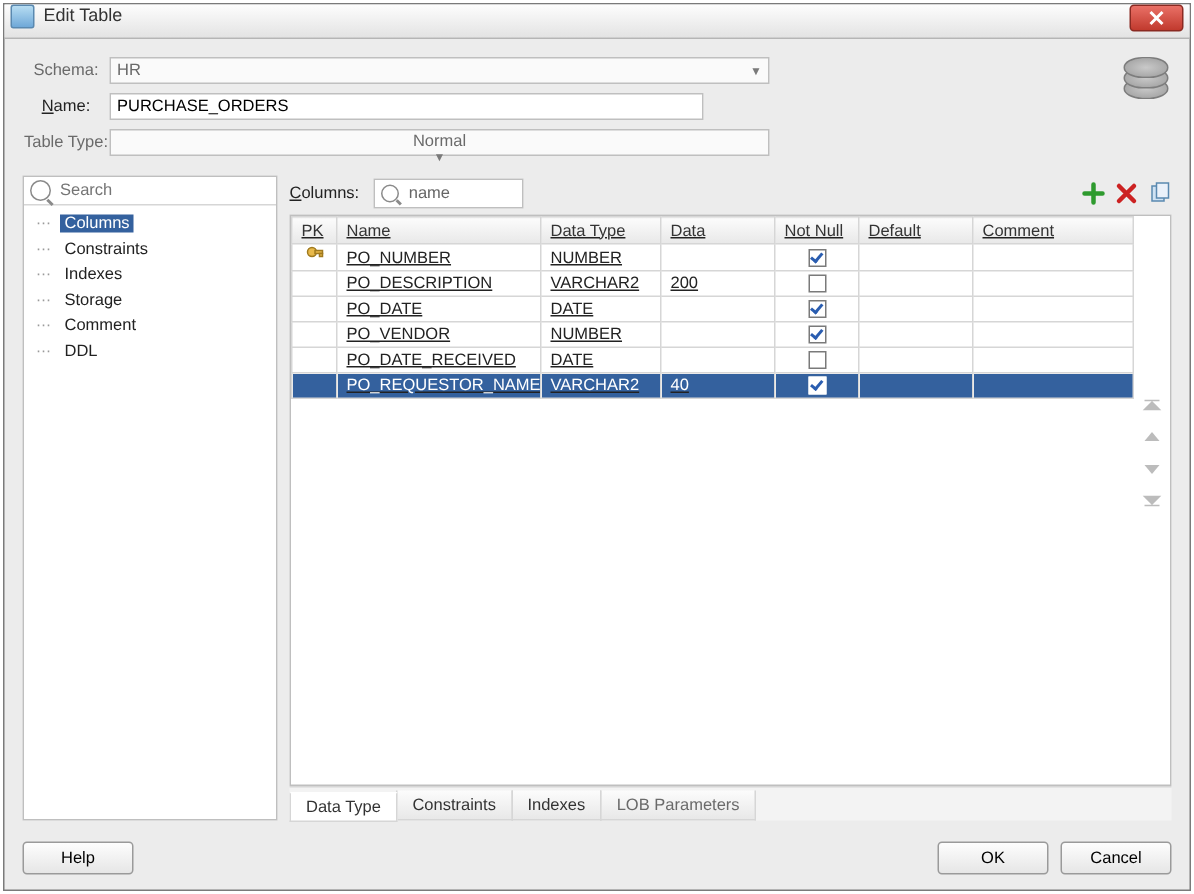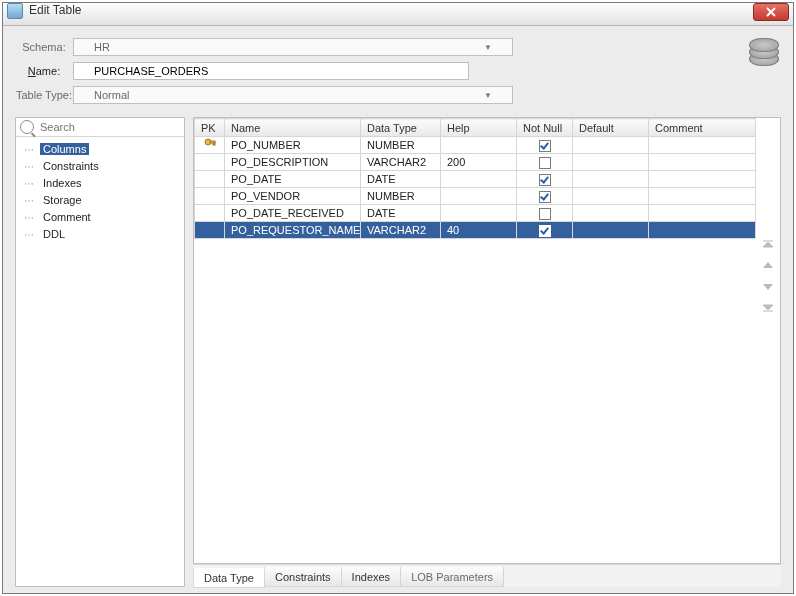--- a/index.html
+++ b/index.html
@@ -77,21 +77,21 @@
     text-align: center;
   }
   .form-row label.muted { color: var(--text-muted); }
   .form-row label span.u { text-decoration: underline; }
   .form-input, .form-select {
     height: 18px;
     border: 1px solid var(--border-light);
     background: #fff;
     font-family: inherit;
     font-size: 11px;
-    padding: 1px 20px;
+    padding: 1px 4px;
     box-sizing: border-box;
   }
   .form-select {
     display: flex; align-items: center; justify-content: space-between;
     background: #fafafa;
     color: var(--text-muted);
   }
   .form-select .chev { font-size: 8px; color: #7a7a7a; }
   .disabled-text { color: var(--text-muted); }
 
@@ -194,20 +194,21 @@
     display:flex; align-items:center; justify-content:center;
     cursor:pointer;
   }
 
   .grid-wrap {
     flex:1;
     display:flex; flex-direction: column;
     border: 1px solid var(--border-light);
     background: #fff;
     position: relative;
+    text-decoration: underline;
   }
   .grid-table {
     flex:1;
     margin-right: 24px; 
     position: relative;
     overflow: hidden;
   }
   table.grid {
     width: 100%;
     border-collapse: collapse;
@@ -333,21 +334,21 @@
       </div>
     </div>
 
     <div class="form-row">
       <label><span class="u">N</span><span>ame:</span></label>
       <input class="form-input" style="width: 396px;" value="PURCHASE_ORDERS">
     </div>
 
     <div class="form-row">
       <label class="muted">Table Type:</label>
-      <div class="form-select" style="width:440px;">
+      <div class="form-select" style="width:440px;flex-direction:column;">
         <span class="disabled-text">Normal</span>
         <span class="chev">▼</span>
       </div>
     </div>
   </div>
 
   <div class="splitter">
 
     <div class="sidebar">
       <div class="search-row">
@@ -376,39 +377,64 @@
             <span class="lbl">Comment</span>
           </div>
           <div class="tree-item">
             <span class="dots">⋯</span>
             <span class="lbl">DDL</span>
           </div>
         </div>
     </div>
 
     <div class="main">
+      <div class="columns-bar">
+        <span class="lbl"><span class="u">C</span><span>olumns:</span></span>
+        <div class="search-box">
+          <span class="mag"></span>
+          <input value="name" style="">
+        </div>
+        <div class="tool-right">
+          <span class="icon-btn">
+            <svg width="16" height="16" viewBox="0 0 16 16">
+                <path d="M8 2 V14 M2 8 H14" stroke="#2e9a2e" stroke-width="3" stroke-linecap="round"></path>
+              </svg>
+          </span>
+          <span class="icon-btn">
+            <svg width="16" height="16" viewBox="0 0 16 16">
+                <path d="M3 3 L13 13 M13 3 L3 13" stroke="#c22" stroke-width="3" stroke-linecap="round"></path>
+              </svg>
+          </span>
+          <span class="icon-btn">
+            <svg width="16" height="16" viewBox="0 0 16 16">
+                <rect x="3" y="3" width="8" height="10" fill="#cfe2f3" stroke="#5a89b0"></rect>
+                <rect x="6" y="1" width="8" height="10" fill="#eaf1fa" stroke="#5a89b0"></rect>
+              </svg>
+          </span>
+        </div>
+      </div>
 
       <div class="grid-wrap">
         <div class="grid-table">
           <table class="grid">
             <colgroup>
               <col style="width:30px">
                 <col style="width:136px">
                 <col style="width:80px">
               <col style="width:76px">
                 <col style="width:56px">
                 <col style="width:76px">
                 <col>
             </colgroup>
             <thead>
               <tr>
                 <th>PK</th>
                 <th>Name</th>
                 <th>Data Type</th>
-                <th>Help</th>
+                <th>Data</th>
                 <th>Not Null</th>
                 <th>Default</th>
                 <th>Comment</th>
               </tr>
             </thead>
             <tbody id="grid-body">
                 <tr>
                   <td class="pk-cell"><span class="key-icon"><svg width="12" height="12" viewBox="0 0 12 12">
                         <circle cx="4" cy="4" r="3" fill="#e8b94a" stroke="#a07a1e"></circle>
                         <rect x="6" y="3" width="5" height="2" fill="#e8b94a" stroke="#a07a1e"></rect>
@@ -495,14 +521,20 @@
 
       <div class="tab-strip" id="tabs">
           <div class="tab active">Data Type</div>
           <div class="tab">Constraints</div>
           <div class="tab">Indexes</div>
           <div class="tab disabled">LOB Parameters</div>
         </div>
     </div>
   </div>
 
+  <div class="button-bar">
+    <button class="btn">Help</button>
+    <div class="spacer"></div>
+    <button class="btn">OK</button>
+    <button class="btn">Cancel</button>
+  </div>
 
 </div>
 
 </body></html>

